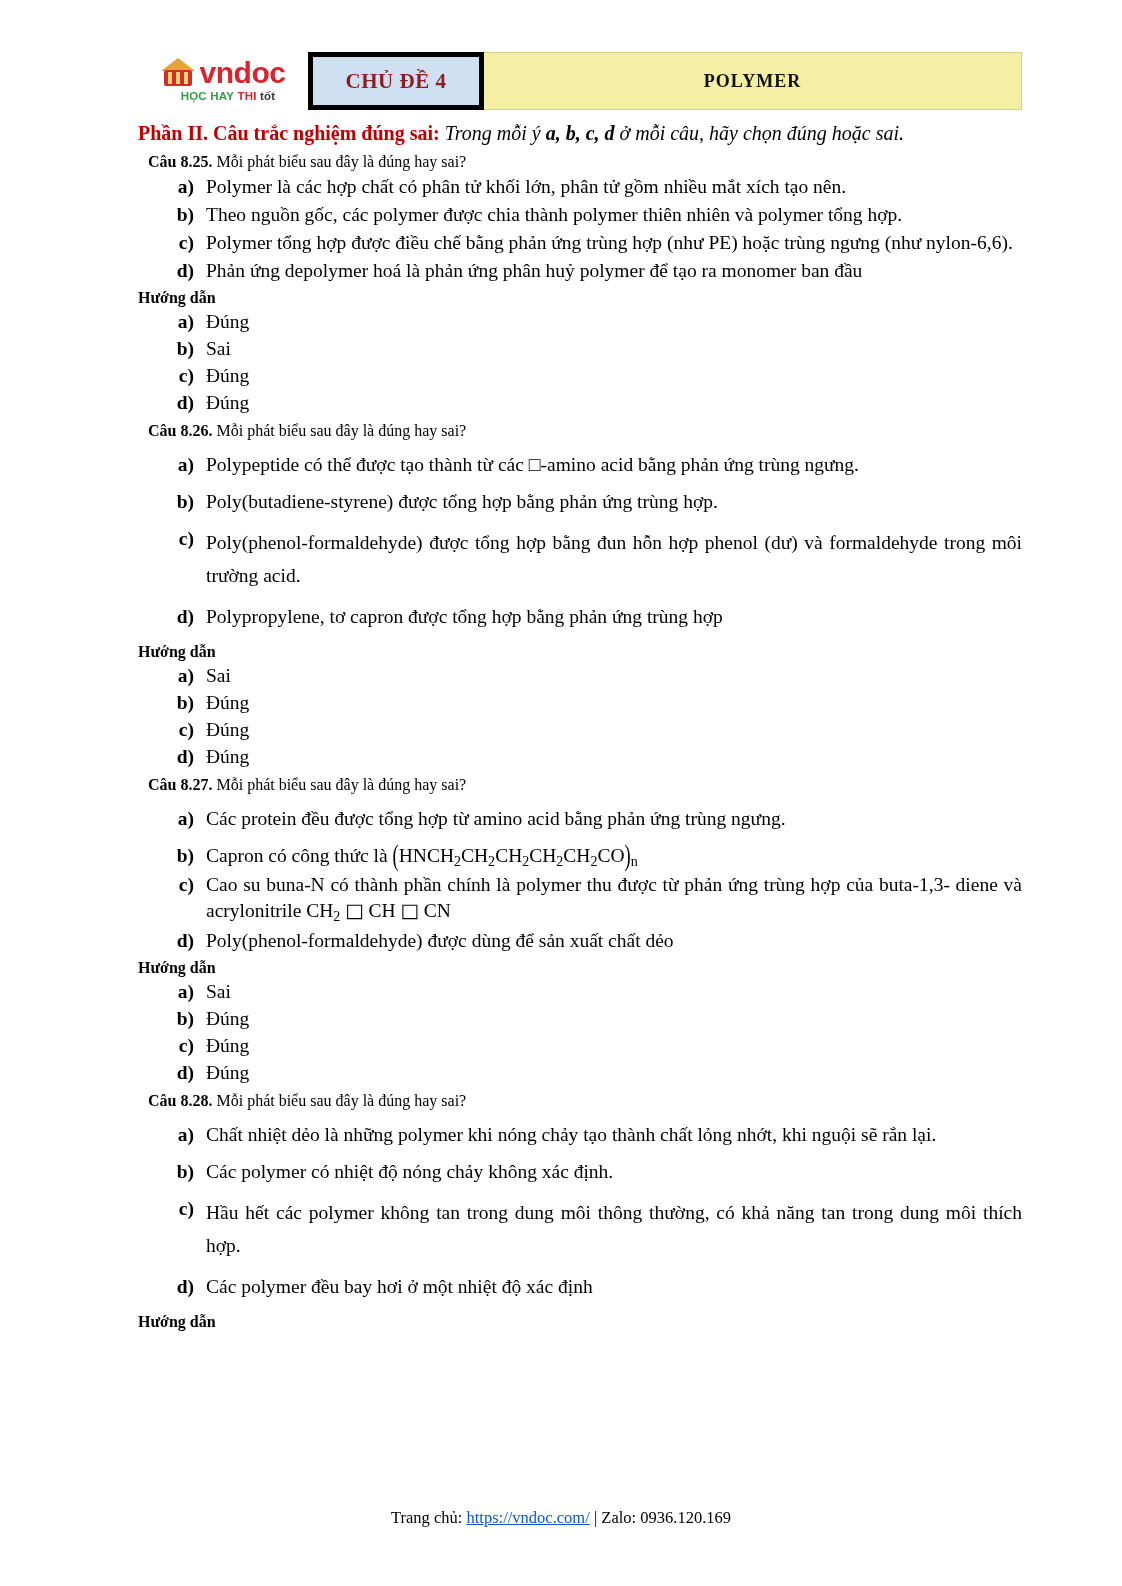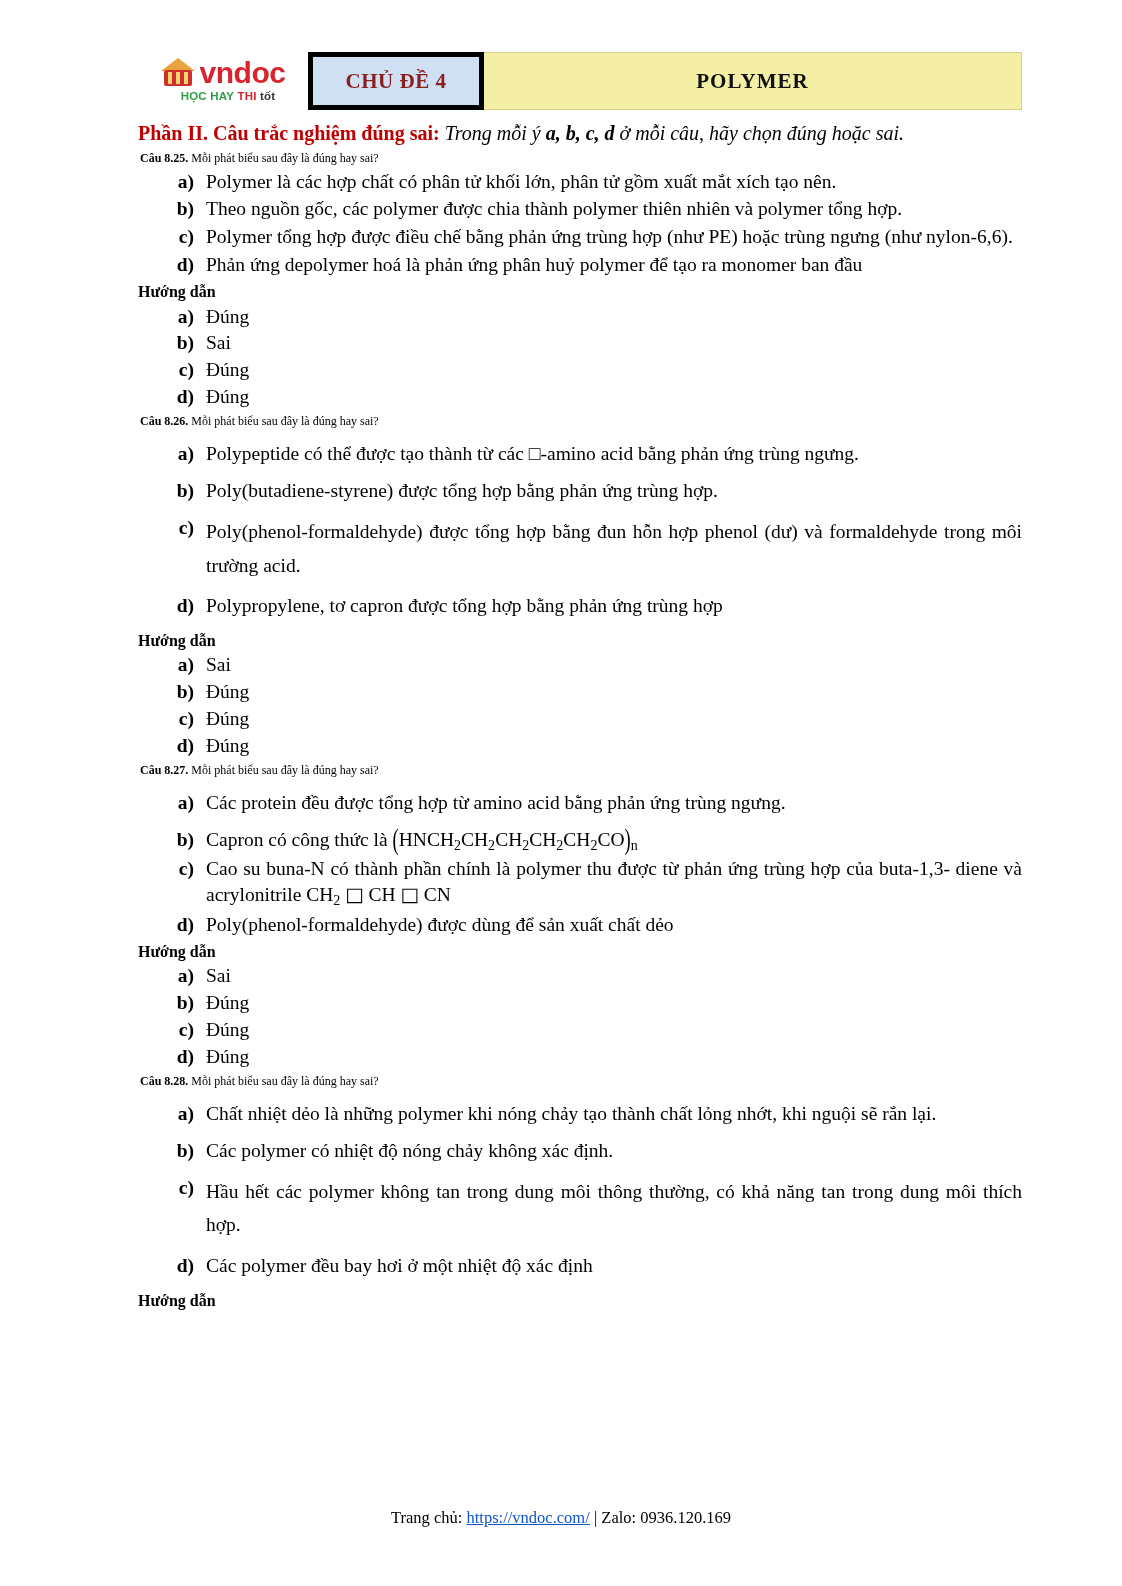--- a/index.html
+++ b/index.html
@@ -107,21 +107,21 @@
   }
   .topic-box {
     flex: 1;
     background: #f5efa6;
     border: 1px solid #d8d08a;
     border-left: none;
     display: flex;
     align-items: center;
     justify-content: center;
     font-weight: bold;
-    font-size: 21px;
+    font-size: 18px;
     letter-spacing: 1px;
     color: #111111;
   }
 
   
   .content {
     font-size: 19.5px;
     line-height: 1.33;
   }
   .part-line {
@@ -131,22 +131,22 @@
   .part-label {
     font-weight: bold;
     color: #c00000;
   }
   .part-rest {
     font-style: italic;
   }
   .part-rest b { font-style: italic; font-weight: bold; }
 
   .q-line {
-    margin: 4px 0 2px 2px;
-    font-size: 12px;
+    margin: 4px 0 2px 10px;
+    font-size: 16px;
   }
   .q-num { font-weight: bold; }
 
   .items {
     margin: 0;
     padding: 0;
     list-style: none;
   }
   .item {
     display: flex;
@@ -243,21 +243,21 @@
       <span class="part-rest"><span>Trong mỗi ý </span><b>a, b, c, d</b><span> ở mỗi câu, hãy chọn đúng hoặc sai.</span></span>
     </div>
 
     <div class="q-line">
       <span class="q-num">Câu 8.25.</span>
       <span>Mỗi phát biểu sau đây là đúng hay sai?</span>
     </div>
     <ul class="items">
       <li class="item">
         <span class="mark">a)</span>
-        <span class="txt">Polymer là các hợp chất có phân tử khối lớn, phân tử gồm xuất mắt xích tạo nên.</span>
+        <span class="txt">Polymer là các hợp chất có phân tử khối lớn, phân tử gồm nhiều mắt xích tạo nên.</span>
       </li>
       <li class="item">
         <span class="mark">b)</span>
         <span class="txt">Theo nguồn gốc, các polymer được chia thành polymer thiên nhiên và polymer tổng hợp.</span>
       </li>
       <li class="item">
         <span class="mark">c)</span>
         <span class="txt">Polymer tổng hợp được điều chế bằng phản ứng trùng hợp (như PE) hoặc trùng ngưng (như nylon-6,6).</span>
       </li>
       <li class="item">

